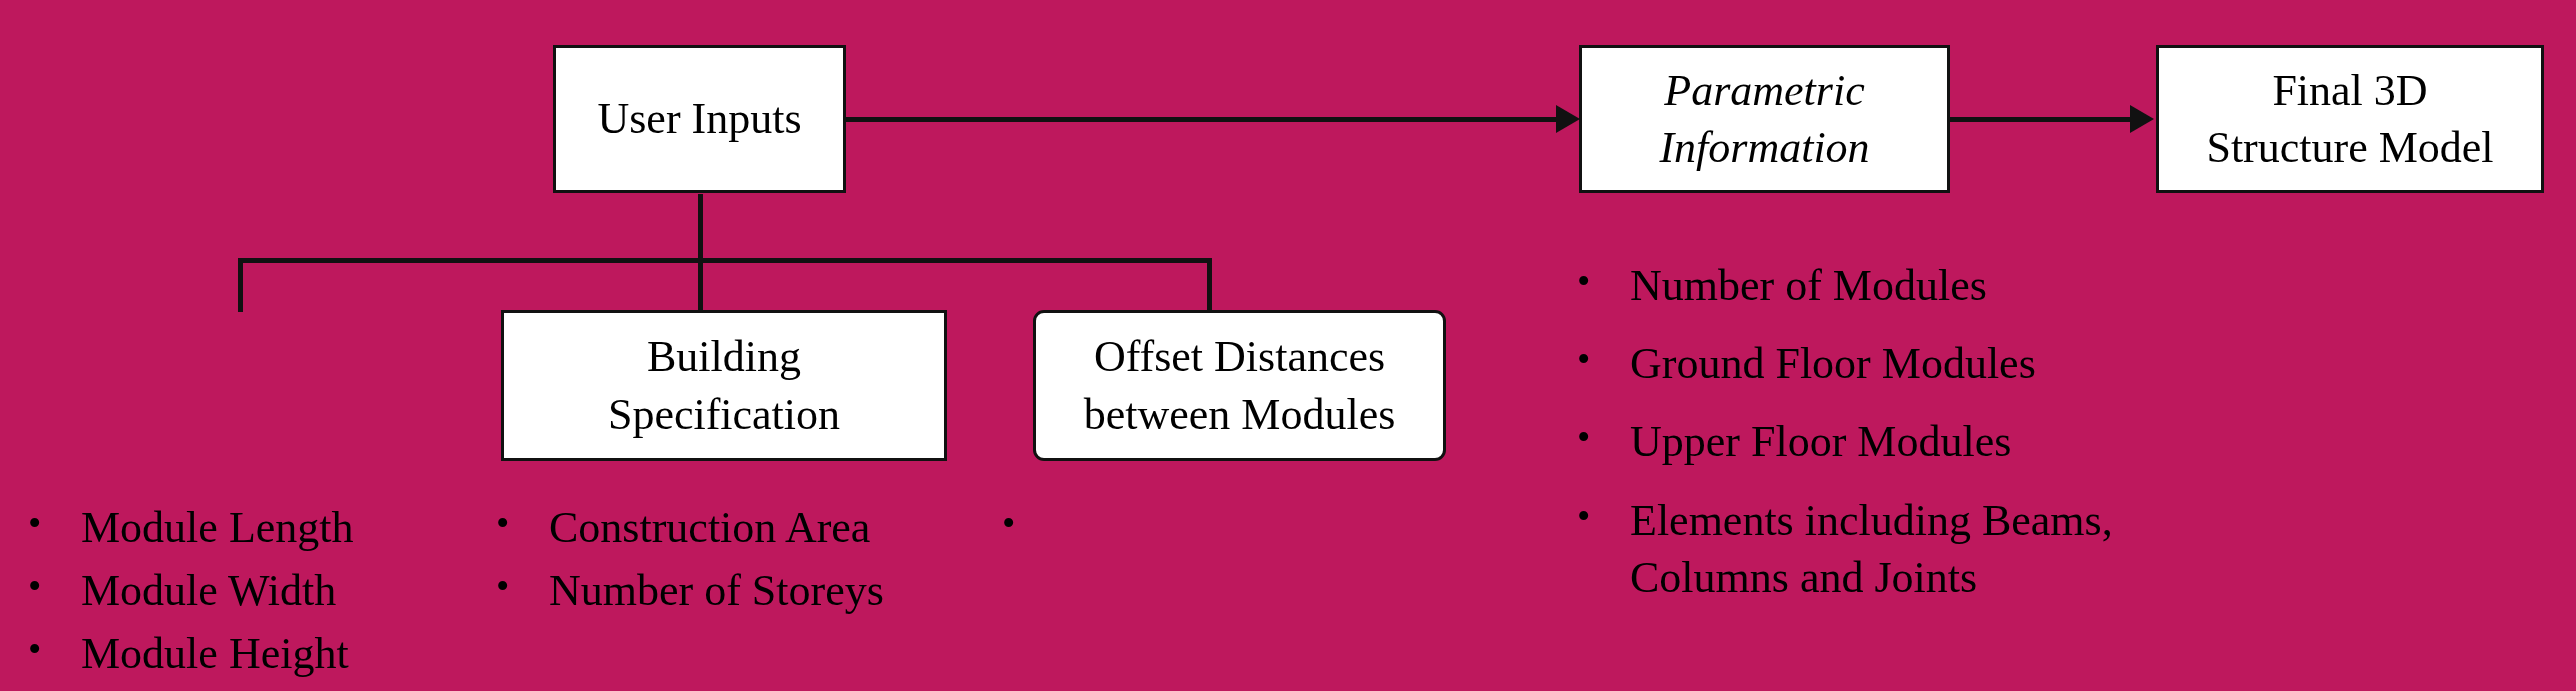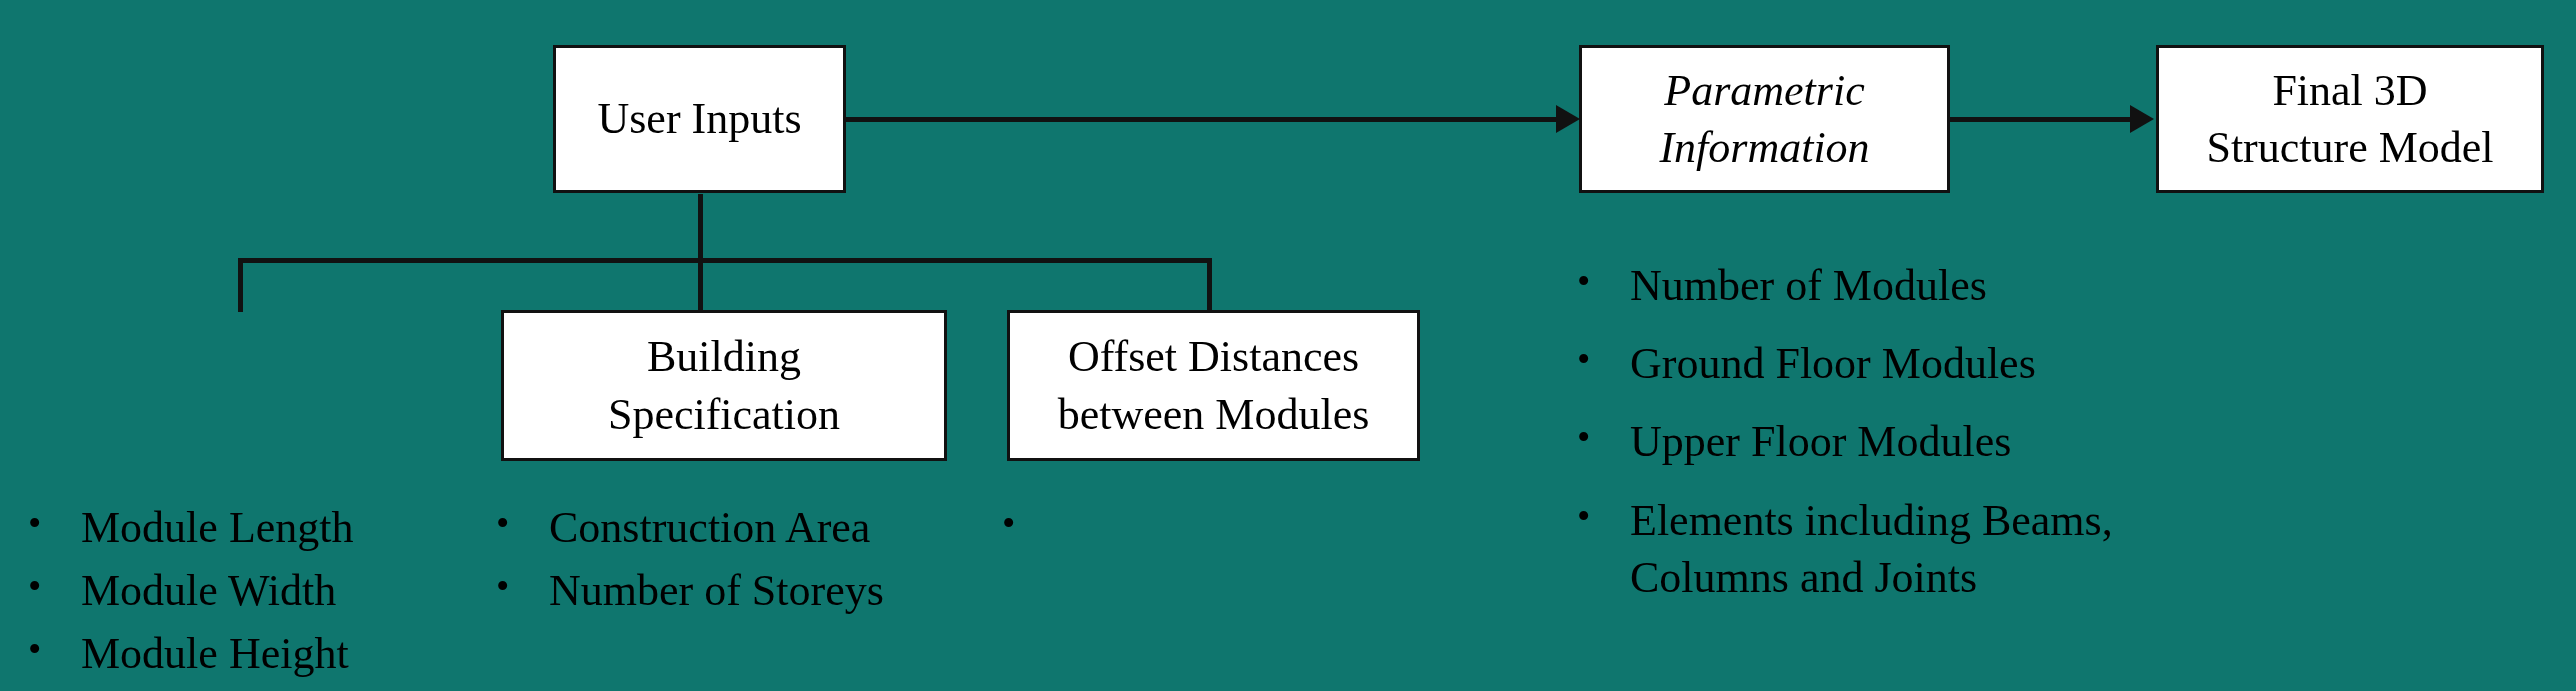--- a/index.html
+++ b/index.html
@@ -8,21 +8,21 @@
     background: #ffffff;
   }
   body {
     font-family: "Liberation Serif", "DejaVu Serif", serif;
     color: #000000;
   }
   #canvas {
     position: relative;
     width: 2576px;
     height: 691px;
-    background: #0f766e;
+    background: #be185d;
     overflow: hidden;
   }
 
   
   .node {
     position: absolute;
     box-sizing: border-box;
     border: 3.8px solid #111111;
     background: #ffffff;
     display: flex;
@@ -112,21 +112,21 @@
   <div class="ln-v" style="left:238px; top:258px; width:4.7px; height:54px;"></div>
 
   <div class="ln-v" style="left:1207px; top:258px; width:4.7px; height:54px;"></div>
 
 
   <div class="node" style="left:501px; top:310px; width:446px; height:151px;">
     <span class="node-label">Building
 Specification</span>
   </div>
 
-  <div class="node" style="left:1007px; top:310px; width:413px; height:151px;">
+  <div class="node" style="left:1033px; top:310px; width:413px; height:151px;border-radius:11px;">
     <span class="node-label">Offset Distances
 between Modules</span>
   </div>
 
   <div class="bullets tight" style="left:28px; top:499px; width:426px;">
     <div class="bullet-row">
       <span class="bullet-dot">•</span>
       <span class="bullet-text">Module Length</span>
     </div>
     <div class="bullet-row">

